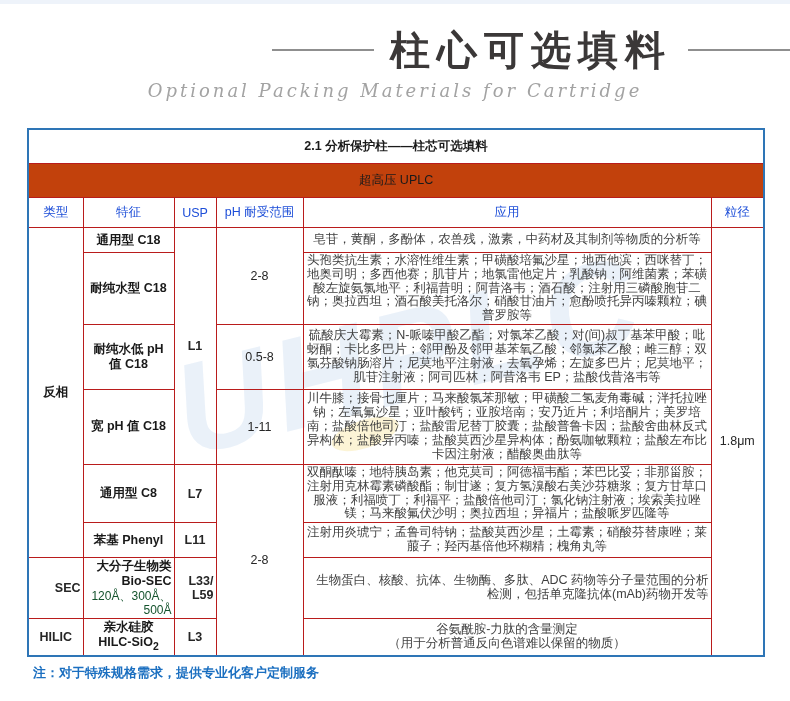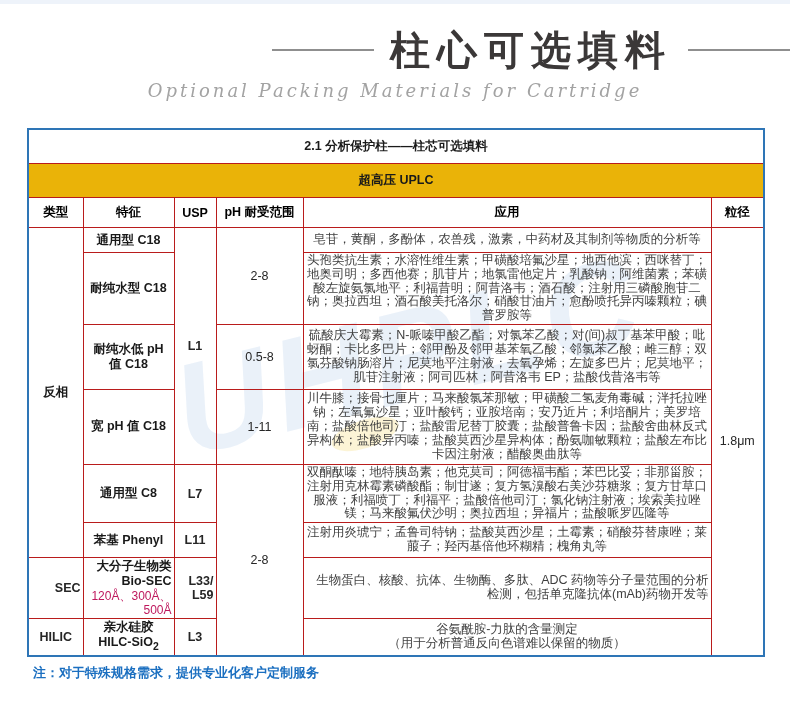--- a/index.html
+++ b/index.html
@@ -46,26 +46,26 @@
     border:2px solid #2e75b6;
   }
   table.packing td{
     border:1px solid #b91c1c;
     vertical-align:middle;
     text-align:center;
     font-size:12.5px;
     padding:1px 2px;
   }
   td.section-title{height:31px;font-weight:bold;font-size:13.5px;color:#1a1a1a;}
-  td.subsection-title{height:31px;font-weight:bold;font-size:13.5px;background:#eab308;color:#1a1a1a;}
-  td.colhead{height:27px;font-weight:bold;font-size:13px;color:#000000;}
+  td.subsection-title{height:31px;font-weight:normal;font-size:13.5px;background:#c2410c;color:#1a1a1a;}
+  td.colhead{height:27px;font-weight:normal;font-size:13px;color:#1d4ed8;}
   td.type-cell{font-weight:bold;font-size:13px;color:#1a1a1a;}
   td.type-cell.plain{font-weight:bold;font-size:12.5px;color:#262626;}
   td.feature-cell{font-weight:bold;font-size:12.8px;color:#1a1a1a;line-height:15px;}
-  td.feature-cell .sub-note{font-weight:normal;color:#be185d;font-size:12px;line-height:14px;display:block;}
+  td.feature-cell .sub-note{font-weight:normal;color:#14532d;font-size:12px;line-height:14px;display:block;}
   td.usp-cell{line-height:14px;font-weight:bold;}
   td.app-cell{
     text-align:left;padding:2px 6px;
     color:#3f3f3f;line-height:13.8px;font-size:12.3px;
   }
   td.size-cell{font-size:12.5px;color:#262626;}
   .cell-line{display:block;}
   
   tr.h22 td{height:22px;margin-top:40px;} tr.h52 td{height:50px;} tr.h64 td{height:62px;}
   tr.h74 td{height:72px;} tr.h56 td{height:54px;} tr.h34 td{height:32px;}

